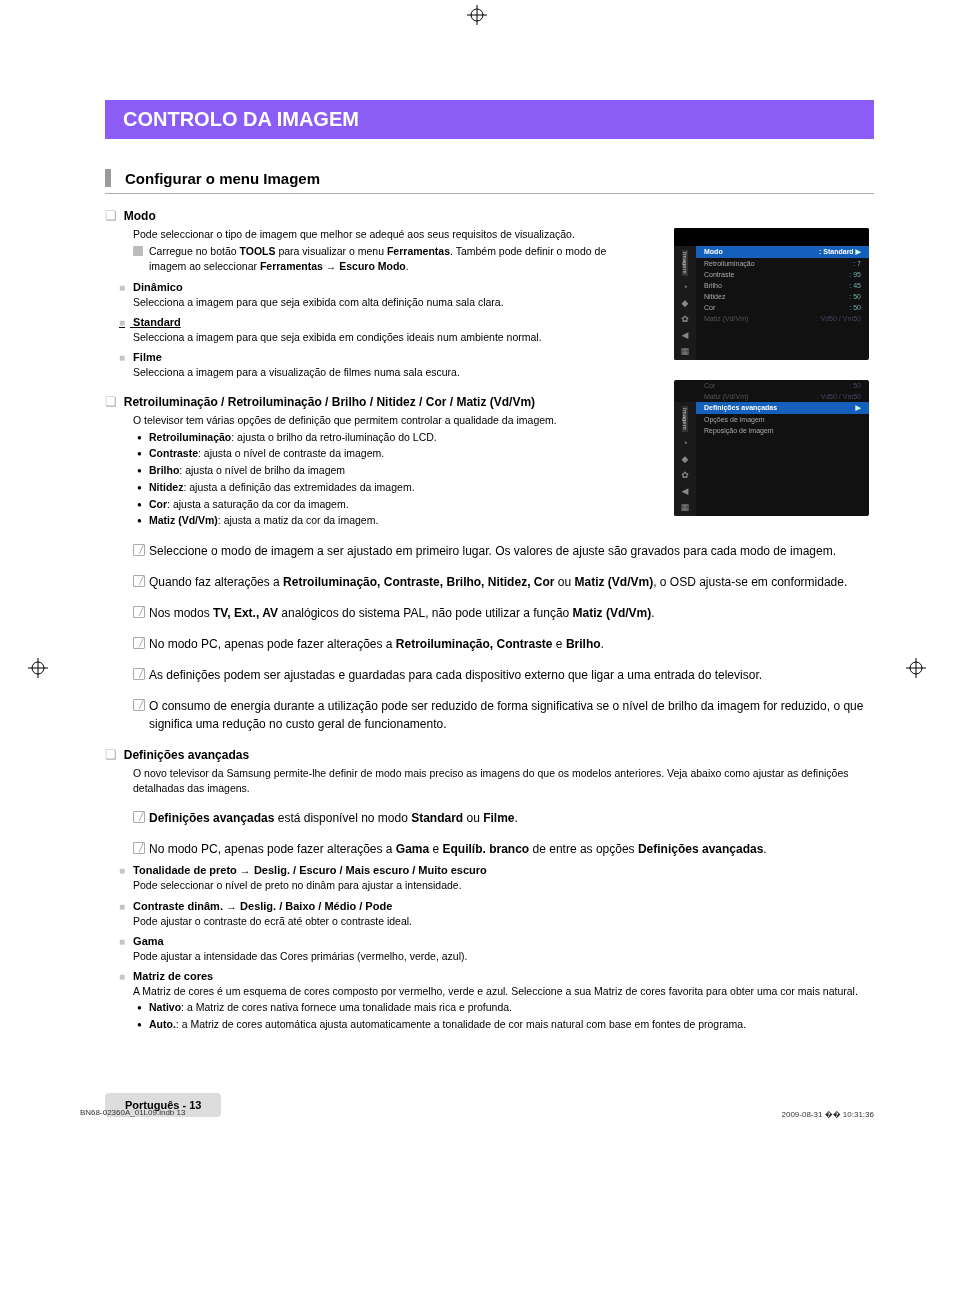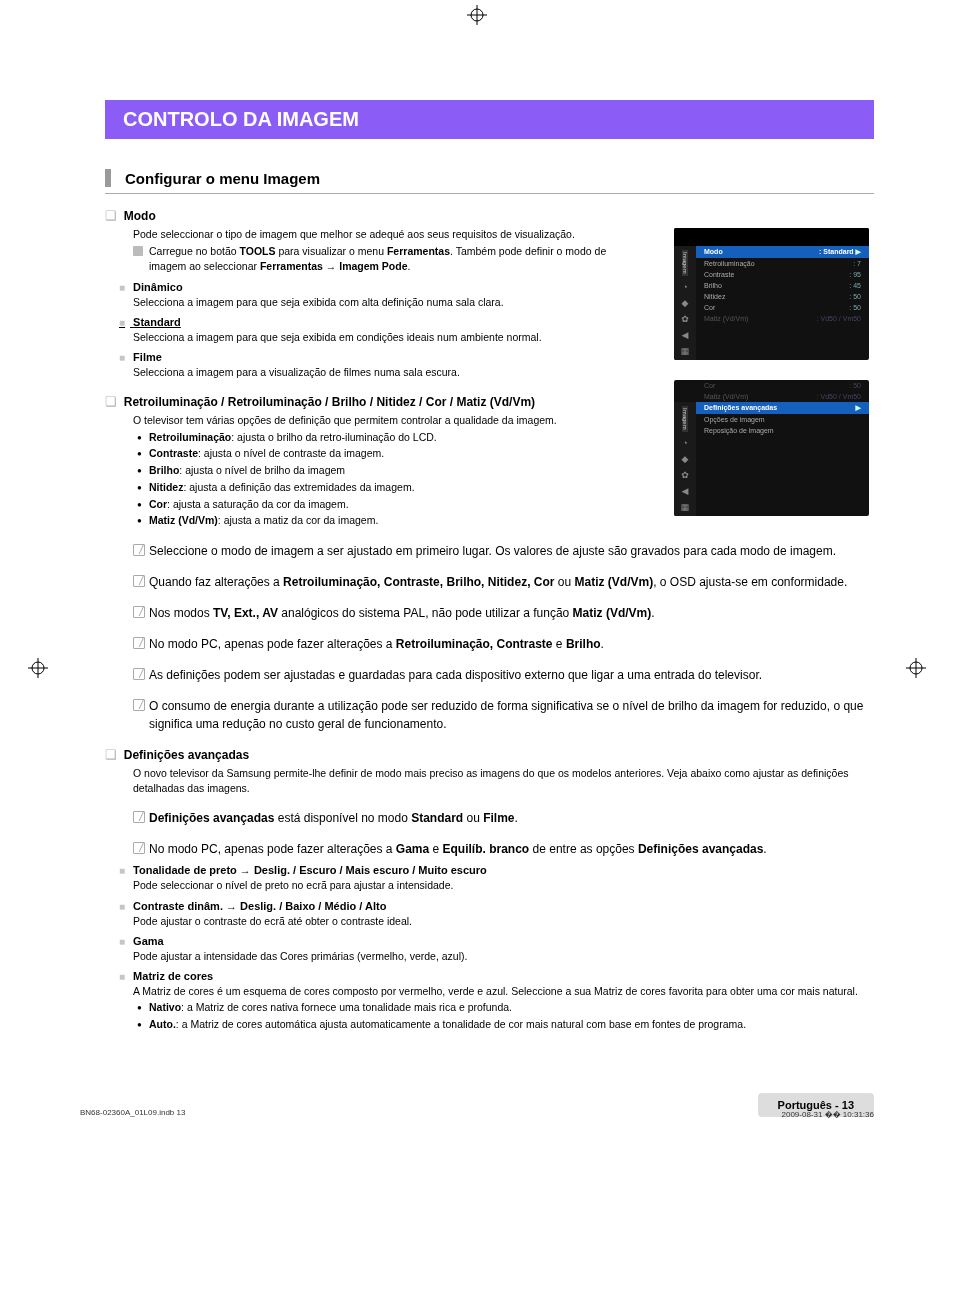--- a/index.html
+++ b/index.html
@@ -40,21 +40,21 @@
   .osd-icons span { color:#888; font-size:9px; }
   .osd-icons .tab-label { writing-mode: vertical-rl; font-size:6px; color:#ccc; background:#333; padding:2px 0; }
   .osd-rows { flex:1; }
   .osd-row { display:flex; justify-content:space-between; padding:2px 8px; }
   .osd-row.hl { background:#1560bd; color:#fff; font-weight:bold; }
   .osd-row.hl .val { color:#fff; }
   .osd-row .arrow { color:#cfe; }
   .osd-row .val { color:#7aa; }
   .osd-row.dim { color:#555; }
   .osd-row.dim .val { color:#446; }
-  .page-footer { text-align:right; margin-top:60px; }
+  .page-footer { text-align:left; margin-top:60px; }
   .page-footer .pill { display:inline-block; background:#ddd; padding:6px 20px; border-radius:4px; font-size:11px; font-weight:bold; }
   .bottom-line { position:absolute; bottom:18px; left:80px; right:80px; display:flex; justify-content:space-between; font-size:8px; color:#333;text-align:center; }
 </style>
 </head>
 <body>
 
 <div class="print-mark top"><svg viewBox="0 0 20 20">
       <circle cx="10" cy="10" r="6" fill="none" stroke="#000" stroke-width="1"></circle>
       <line x1="0" y1="10" x2="20" y2="10" stroke="#000"></line>
       <line x1="10" y1="0" x2="10" y2="20" stroke="#000"></line>
@@ -166,21 +166,21 @@
   </div>
 
   <div class="content">
 
     <div class="main-column">
       <div class="q-item">
         <span class="q-glyph">❏</span>
         <span class="q-title">Modo</span>
       </div>
       <div class="body-text">Pode seleccionar o tipo de imagem que melhor se adequé aos seus requisitos de visualização.</div>
-      <div class="tool-line">Carregue no botão <b>TOOLS</b> para visualizar o menu <b>Ferramentas</b>. Também pode definir o modo de imagem ao seleccionar <b>Ferramentas → Imagem Pode</b>.</div>
+      <div class="tool-line">Carregue no botão <b>TOOLS</b> para visualizar o menu <b>Ferramentas</b>. Também pode definir o modo de imagem ao seleccionar <b>Ferramentas → Escuro Modo</b>.</div>
 
       <div class="box-item" style="padding-left:14px;">
         <span class="box-glyph">■</span>
         <span class="box-title">Dinâmico</span>
       </div>
       <div class="body-text">Selecciona a imagem para que seja exibida com alta definição numa sala clara.</div>
 
       <div class="box-item" style="padding-left:14px;text-decoration:underline;">
         <span class="box-glyph">■</span>
         <span class="box-title">Standard</span>
@@ -218,25 +218,25 @@
       <span class="q-title">Definições avançadas</span>
     </div>
     <div class="body-text">O novo televisor da Samsung permite-lhe definir de modo mais preciso as imagens do que os modelos anteriores. Veja abaixo como ajustar as definições detalhadas das imagens.</div>
     <div class="note-item"><b>Definições avançadas</b> está disponível no modo <b>Standard</b> ou <b>Filme</b>.</div>
     <div class="note-item">No modo PC, apenas pode fazer alterações a <b>Gama</b> e <b>Equilíb. branco</b> de entre as opções <b>Definições avançadas</b>.</div>
 
     <div class="box-item" style="padding-left:14px;">
       <span class="box-glyph">■</span>
       <span class="box-title">Tonalidade de preto → Deslig. / Escuro / Mais escuro / Muito escuro</span>
     </div>
-    <div class="body-text">Pode seleccionar o nível de preto no ecrã para ajustar a intensidade.</div>
-
-    <div class="box-item" style="padding-left:14px;">
-      <span class="box-glyph">■</span>
-      <span class="box-title">Contraste dinâm. → Deslig. / Baixo / Médio / Alto</span>
+    <div class="body-text">Pode seleccionar o nível de preto no dinâm para ajustar a intensidade.</div>
+
+    <div class="box-item" style="padding-left:14px;">
+      <span class="box-glyph">■</span>
+      <span class="box-title">Contraste dinâm. → Deslig. / Baixo / Médio / Pode</span>
     </div>
     <div class="body-text">Pode ajustar o contraste do ecrã até obter o contraste ideal.</div>
 
     <div class="box-item" style="padding-left:14px;">
       <span class="box-glyph">■</span>
       <span class="box-title">Gama</span>
     </div>
     <div class="body-text">Pode ajustar a intensidade das Cores primárias (vermelho, verde, azul).</div>
 
     <div class="box-item" style="padding-left:14px;">

